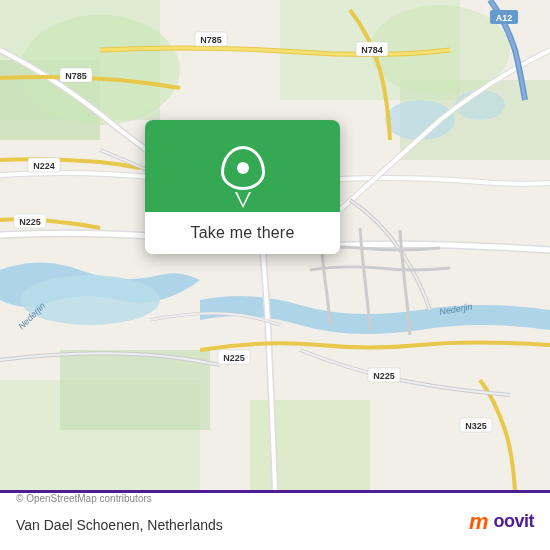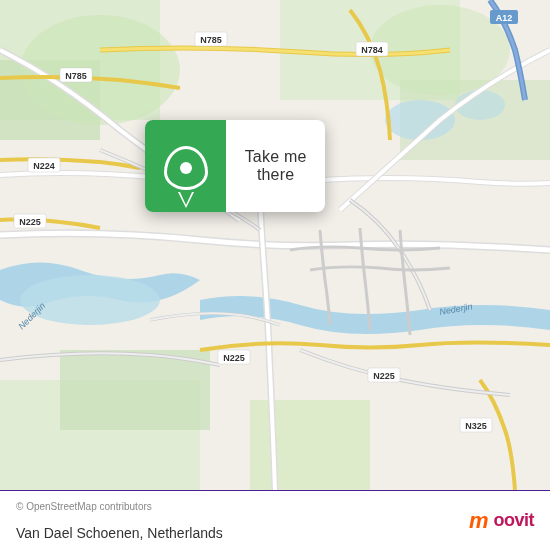--- a/index.html
+++ b/index.html
@@ -25,27 +25,27 @@
     #map-svg {
       width: 100%;
       height: 100%;
     }
 
     
     #popup-card {
       position: absolute;
       top: 120px;
       left: 145px;
-      width: 180px;
+      width: 195px;
       background: white;
       border-radius: 8px;
       box-shadow: 0 4px 15px rgba(0,0,0,0.3);
       overflow: hidden;
       display: flex;
-      flex-direction: row;
+      flex-direction: column;
       align-items: center;
     }
 
     #popup-green-top {
       width: 100%;
       background: #34a853;
       display: flex;
       align-items: center;
       justify-content: center;
       padding: 22px 0 18px 0;
@@ -122,24 +122,23 @@
       padding: 0;
       letter-spacing: 0.2px;
     }
 
     
     #footer {
       width: 550px;
       height: 60px;
       background: white;
       display: flex;
-      align-items: center;
       justify-content: space-between;
       padding: 0 16px;
-      border-top: 1px solid #4c1d95;
+      border-top: 3px solid #4c1d95;
     }
 
     #footer-left {
       display: flex;
       flex-direction: column;
     }
 
     #footer-credit {
       font-size: 10px;
       color: #888;
@@ -163,21 +162,21 @@
       font-size: 22px;
       font-weight: 900;
       color: #ff5c00;
       font-style: italic;
       letter-spacing: -1px;
     }
 
     .moovit-text {
       font-size: 18px;
       font-weight: 700;
-      color: #be185d;
+      color: #4c1d95;
       letter-spacing: -0.5px;
     }
   </style>
 </head>
 <body>
 
 <div id="map-container">
   
   <svg id="map-svg" viewBox="0 0 550 490" xmlns="http://www.w3.org/2000/svg">
 

